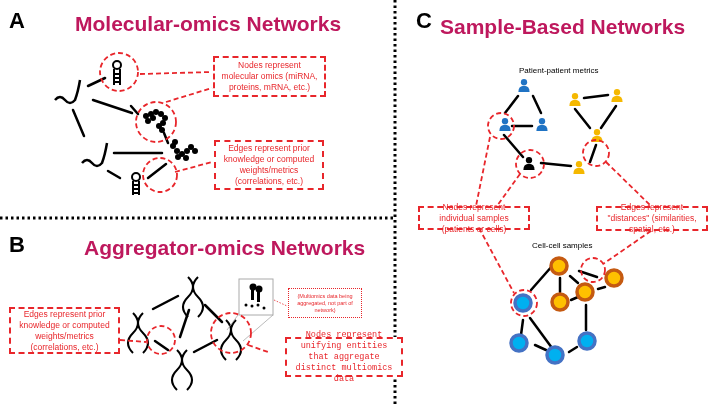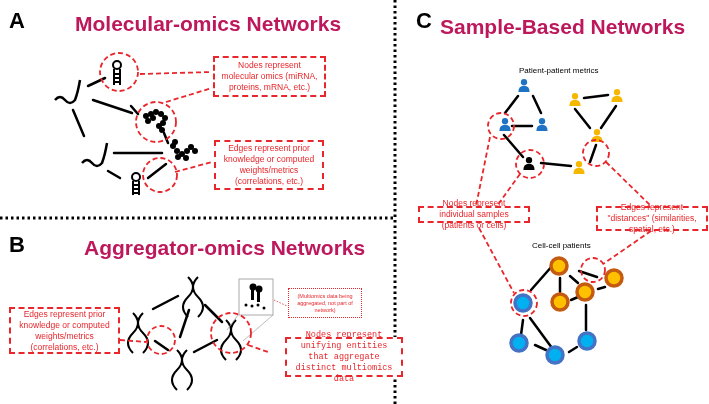--- a/index.html
+++ b/index.html
@@ -138,21 +138,21 @@
   </g>
   <line x1="274" y1="300" x2="287" y2="306" stroke="#e8262b" stroke-width="0.8" stroke-dasharray="1.5,1.5"></line>
 </svg>
 <div class="rbox" style="left:9px;top:307px;width:111px;height:47px;">Edges represent prior knowledge or computed weights/metrics (correlations, etc.)</div>
 <div class="rbox" style="left:285px;top:337px;width:118px;height:40px;font-family:Liberation Mono, monospace;">Nodes represent unifying entities that aggregate distinct multiomics data</div>
 <div class="rbox dot" style="left:288px;top:288px;width:74px;height:30px;">(Multiomics data being aggregated, not part of network)</div>
 
 <div class="abs panel-letter" style="left:416px;top:8px;">C</div>
 <div class="abs panel-title" style="left:440px;top:15px;">Sample-Based Networks</div>
 <div class="sub" style="left:519px;top:66px;">Patient-patient metrics</div>
-<div class="sub" style="left:532px;top:241px;">Cell-cell patients</div>
+<div class="sub" style="left:532px;top:241px;">Cell-cell samples</div>
 
 <svg width="709" height="404">
 
   <g stroke="#000" stroke-width="2.5" stroke-linecap="round">
     <line x1="518" y1="96" x2="505" y2="113"></line>
     <line x1="533" y1="96" x2="541" y2="113"></line>
     <line x1="512" y1="126" x2="532" y2="126"></line>
     <line x1="504" y1="135" x2="523" y2="157"></line>
     <line x1="541" y1="163" x2="571" y2="166"></line>
     <line x1="584" y1="98" x2="608" y2="95"></line>
@@ -205,14 +205,14 @@
     <circle cx="596" cy="153" r="13"></circle>
     <circle cx="524" cy="303" r="13"></circle>
     <circle cx="593" cy="270" r="12"></circle>
     <line x1="490" y1="137" x2="476" y2="206"></line>
     <line x1="520" y1="174" x2="497" y2="206"></line>
     <line x1="606" y1="162" x2="651" y2="206"></line>
     <line x1="479" y1="228" x2="514" y2="293"></line>
     <line x1="651" y1="231" x2="603" y2="264"></line>
   </g>
 </svg>
-<div class="rbox" style="left:418px;top:206px;width:112px;height:17px;">Nodes represent individual samples (patients or cells)</div>
+<div class="rbox" style="left:418px;top:206px;width:112px;height:24px;">Nodes represent individual samples (patients or cells)</div>
 <div class="rbox" style="left:596px;top:206px;width:112px;height:25px;">Edges represent "distances" (similarities, spatial, etc.)</div>
 
 </body></html>

